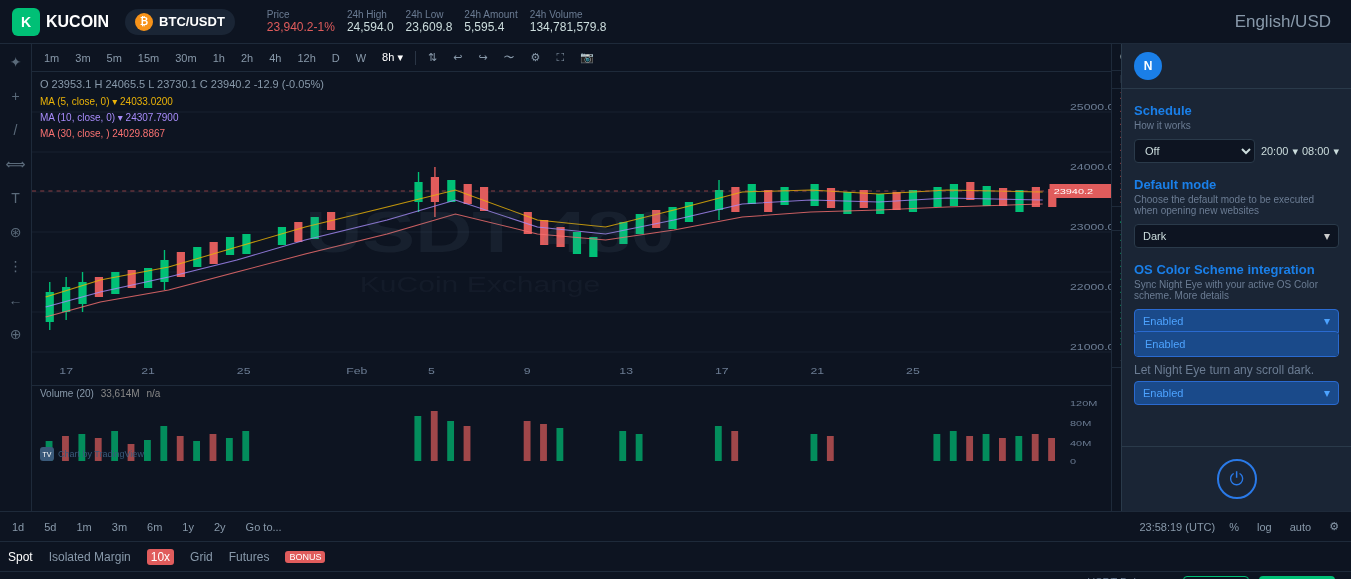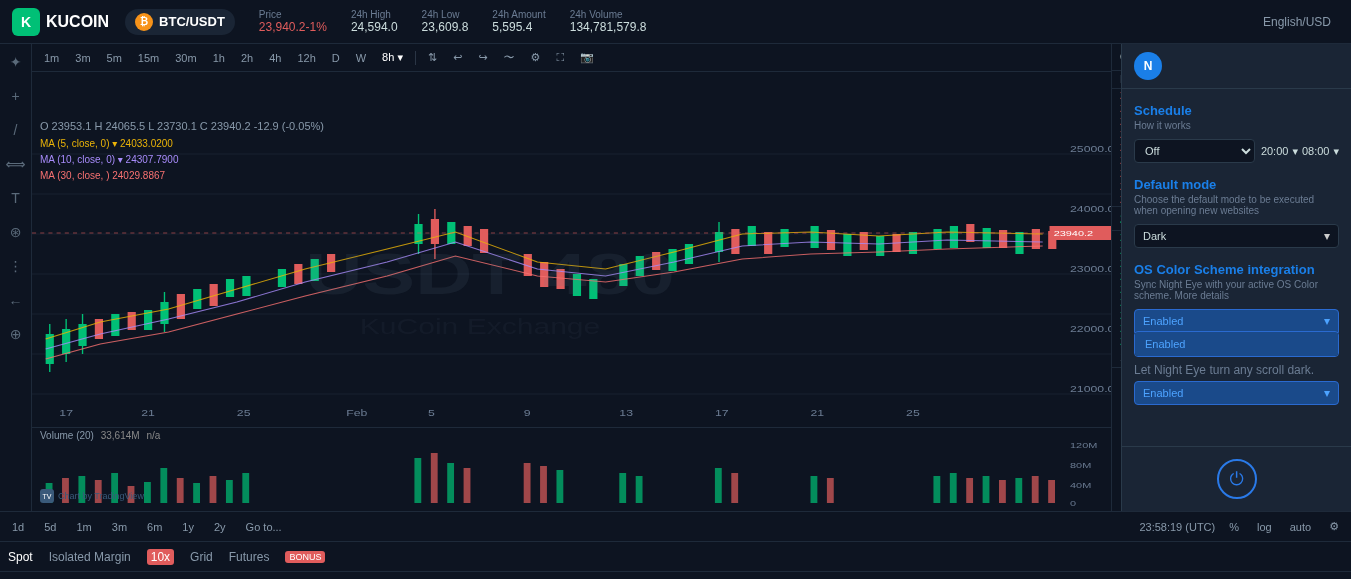--- a/index.html
+++ b/index.html
@@ -40,28 +40,28 @@
       display: flex; align-items: center; gap: 6px;
       background: #1a2535; border-radius: 20px;
       padding: 4px 10px;
     }
     .btc-icon {
       width: 18px; height: 18px; background: #f7931a;
       border-radius: 50%; display: flex; align-items: center;
       justify-content: center; color: white; font-size: 10px; font-weight: 700;
     }
     .pair-text { color: white; font-weight: 600; font-size: 13px; }
-    .price-stats { display: flex; gap: 24px; margin-left: 8px; }
+    .price-stats { display: flex; gap: 12px; margin-left: 16px; }
     .price-stat { display: flex; flex-direction: column; }
     .price-stat .label { color: #6b7c93; font-size: 10px; }
     .price-stat .value { color: #cdd; font-size: 12px; }
     .price-stat .value.red { color: #e05c5c; }
     .nav-right { margin-left: auto; display: flex; gap: 12px; align-items: center; }
     .nav-btn {
-      color: #8899aa; font-size: 12px; cursor: pointer;
+      color: #8899aa; font-size: 17px; cursor: pointer;
       padding: 4px 8px; border-radius: 4px;
     }
     .nav-btn.login { color: #00c076; border: 1px solid #00c076; }
     .nav-btn.signup { background: #00c076; color: white; border-radius: 4px; }
 
     
     .left-sidebar {
       width: 32px;
       background: #0d1421;
       border-right: 1px solid #1e2a3a;
@@ -93,21 +93,20 @@
     .toolbar-btn {
       color: #8899aa; font-size: 11px; cursor: pointer;
       padding: 2px 4px;
     }
     .toolbar-btn.active { color: white; }
     .toolbar-sep { width: 1px; height: 14px; background: #2a3545; }
     .chart-canvas {
       width: 100%; height: 100%;
       position: relative;
       background: #0d1421;
-      margin-top: 42px;
     }
     .ohlc-info {
       position: absolute; top: 6px; left: 8px;
       color: #8899aa; font-size: 11px;
     }
     .ma-info {
       position: absolute; top: 22px; left: 8px;
       color: #8899aa; font-size: 10px; line-height: 16px;
     }
     .ma-5 { color: #eab308; }

